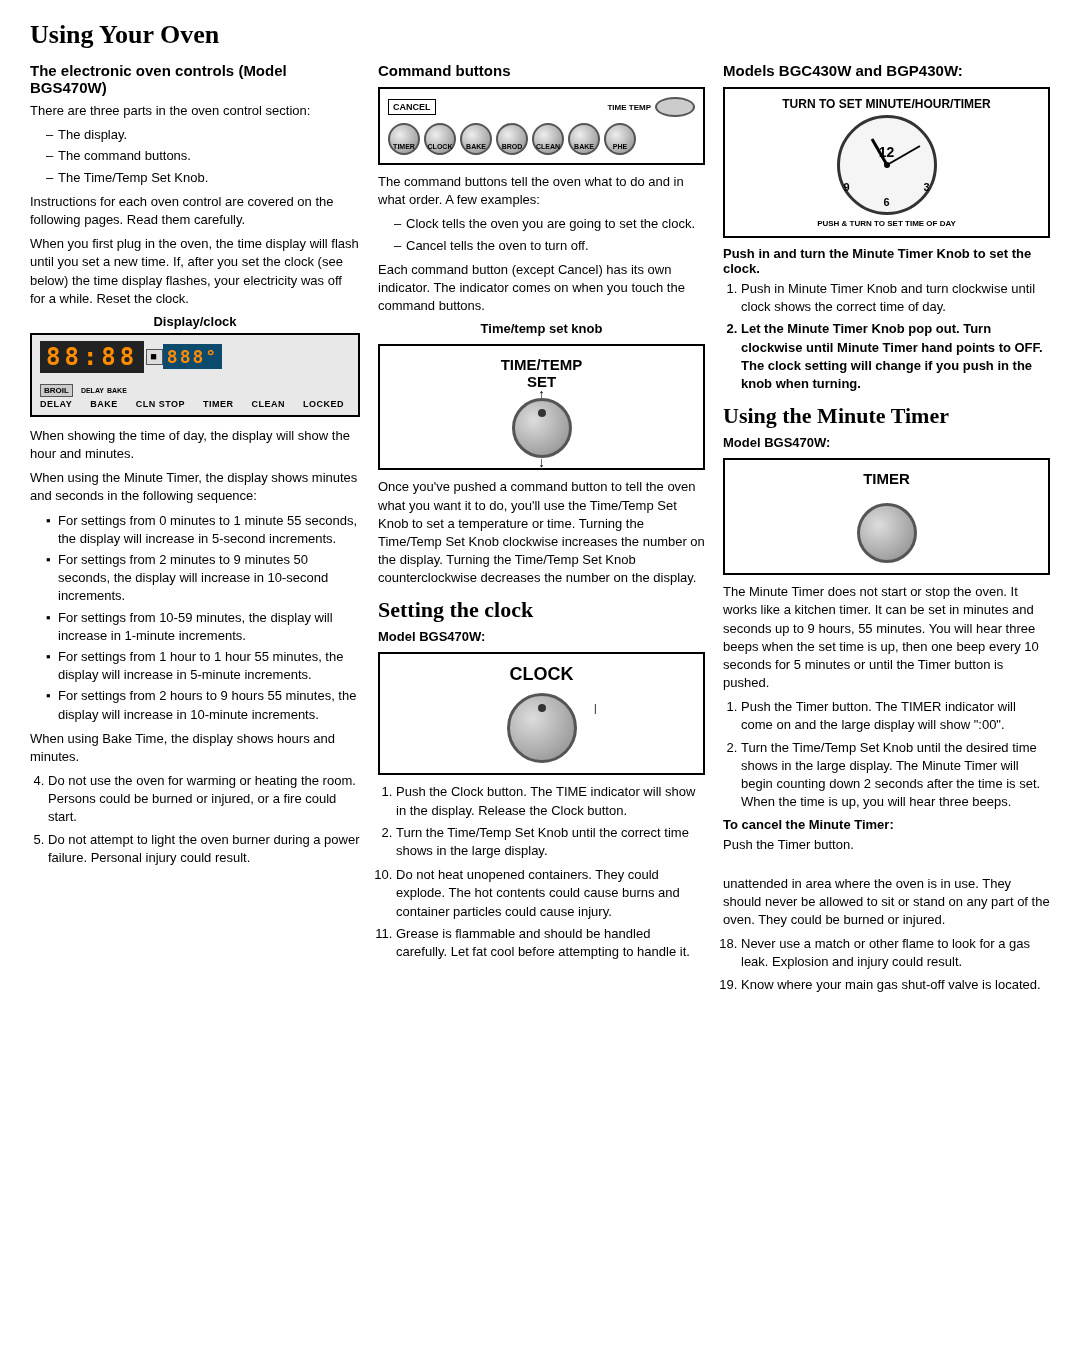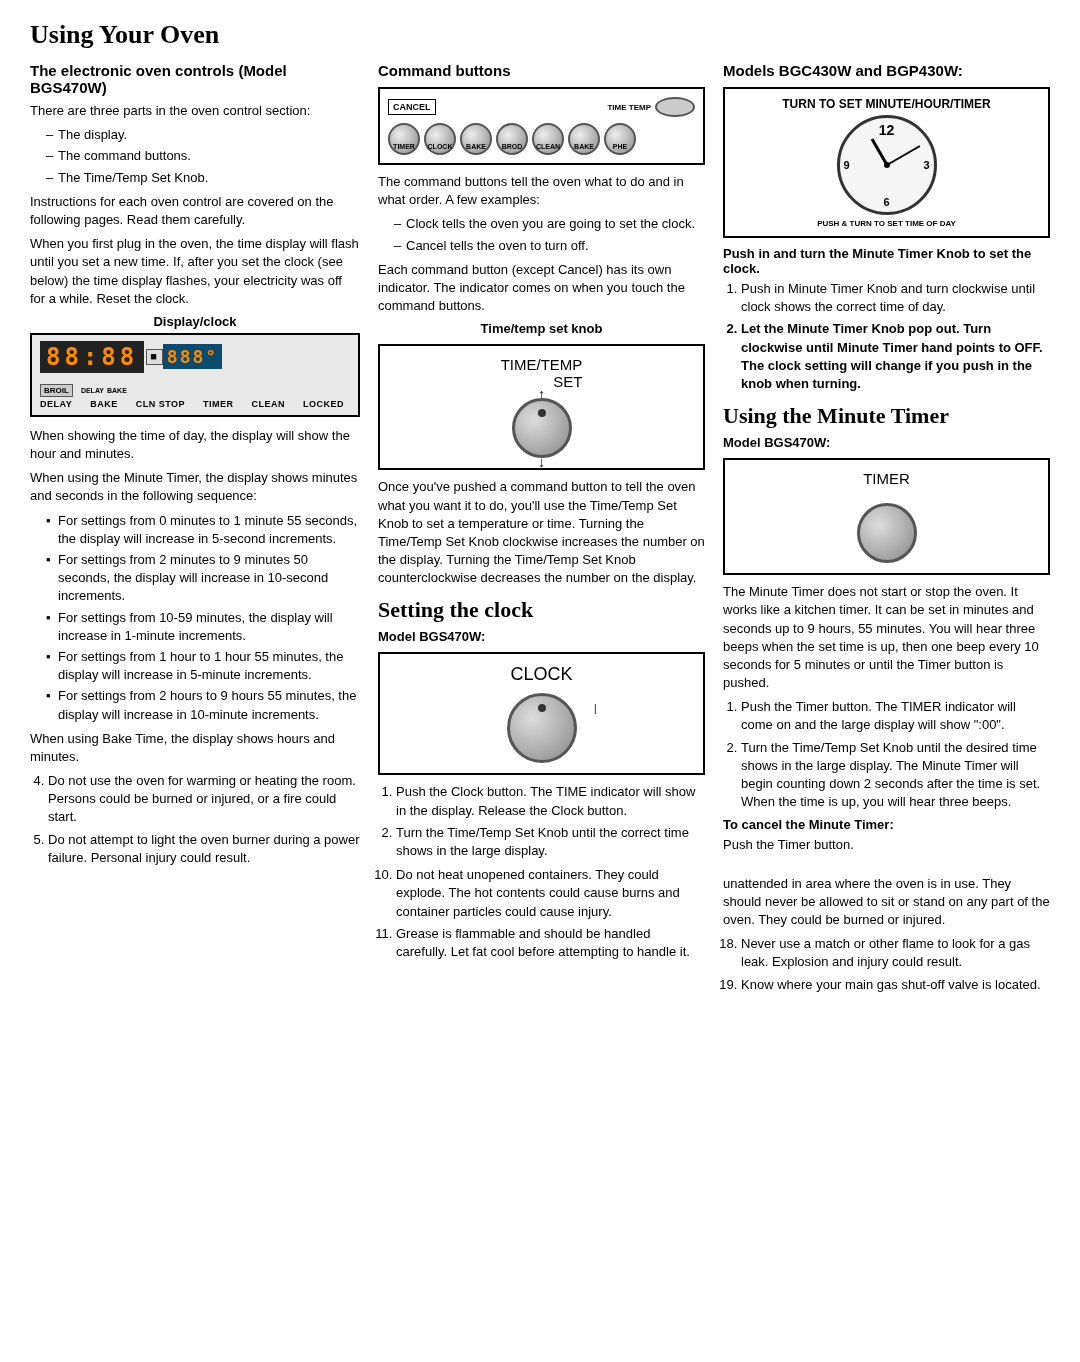--- a/index.html
+++ b/index.html
@@ -74,22 +74,22 @@
     .knob-box {
       border: 2px solid #000;
       padding: 10px;
       margin: 8px 0;
       display: flex;
       flex-direction: column;
       align-items: center;
     }
     .knob-title {
       font-size: 15px;
-      font-weight: normal;
-      text-align: right;
+      font-weight: bold;
+      text-align: center;
       margin-bottom: 8px;
     }
     .knob {
       width: 60px;
       height: 60px;
       border-radius: 50%;
       border: 3px solid #555;
       background: radial-gradient(circle at 35% 35%, #ddd, #888);
       display: flex;
       align-items: center;
@@ -165,20 +165,21 @@
       background: #f5f5f5;
       position: relative;
       display: flex;
       align-items: center;
       justify-content: center;
     }
     .clock-number {
       position: absolute;
       font-size: 11px;
       font-weight: bold;
+      margin-top: 22px;
     }
     .clock-12 { top: 4px; left: 50%; transform: translateX(-50%); font-size: 14px; font-weight: bold; }
     .clock-3  { right: 4px; top: 50%; transform: translateY(-50%); }
     .clock-6  { bottom: 4px; left: 50%; transform: translateX(-50%); }
     .clock-9  { left: 4px; top: 50%; transform: translateY(-50%); }
     .clock-hand-h {
       position: absolute;
       width: 3px;
       height: 30px;
       background: #000;

